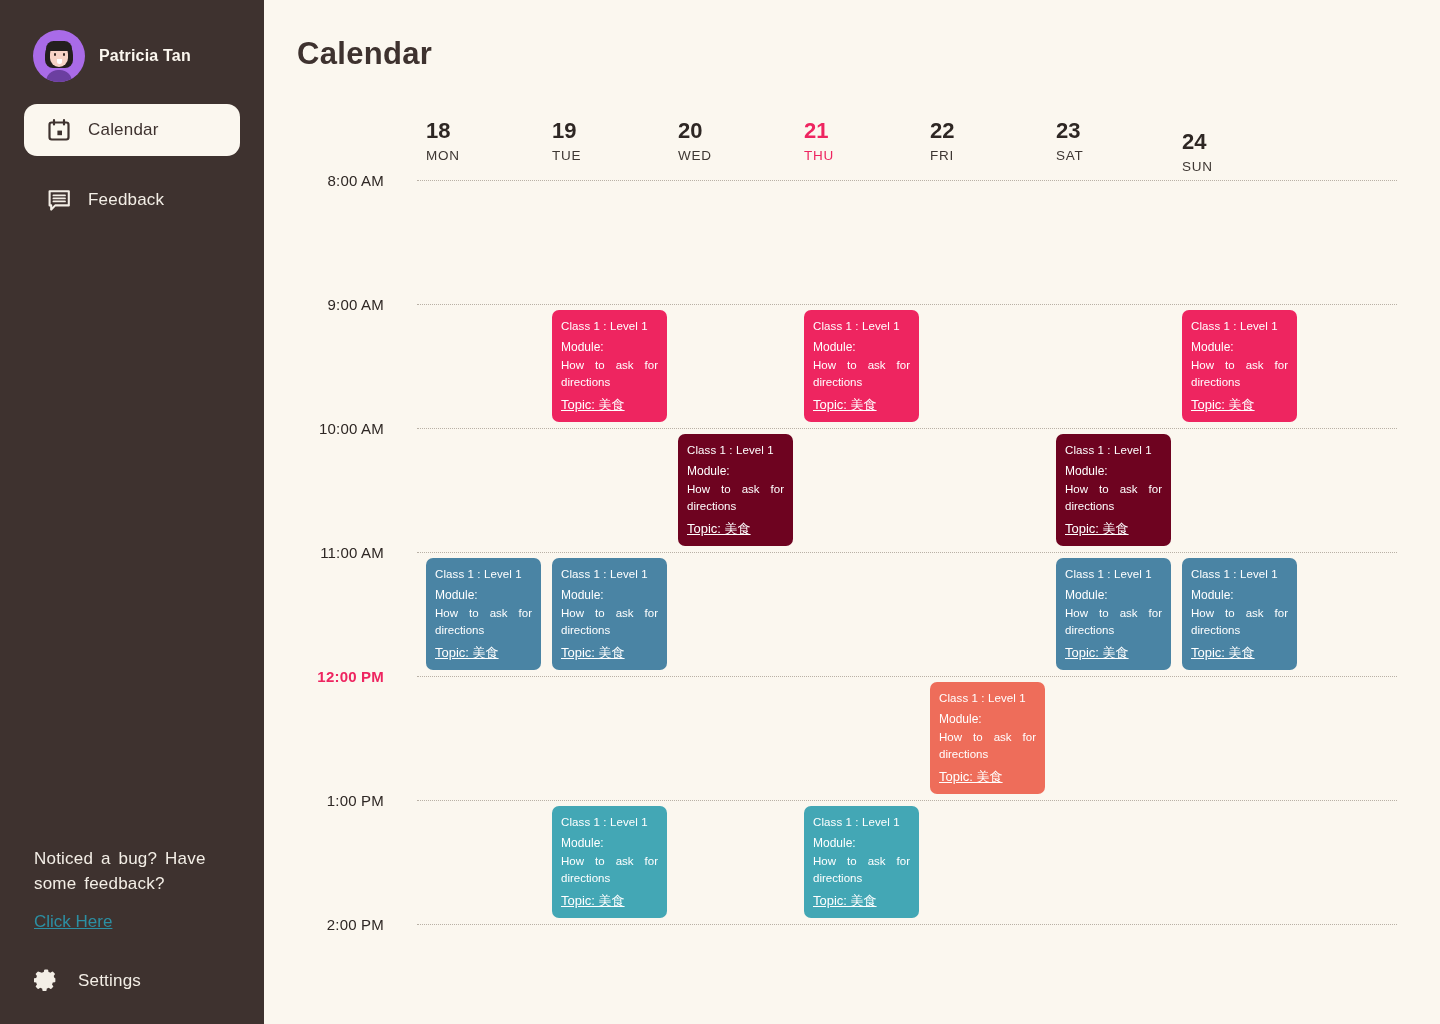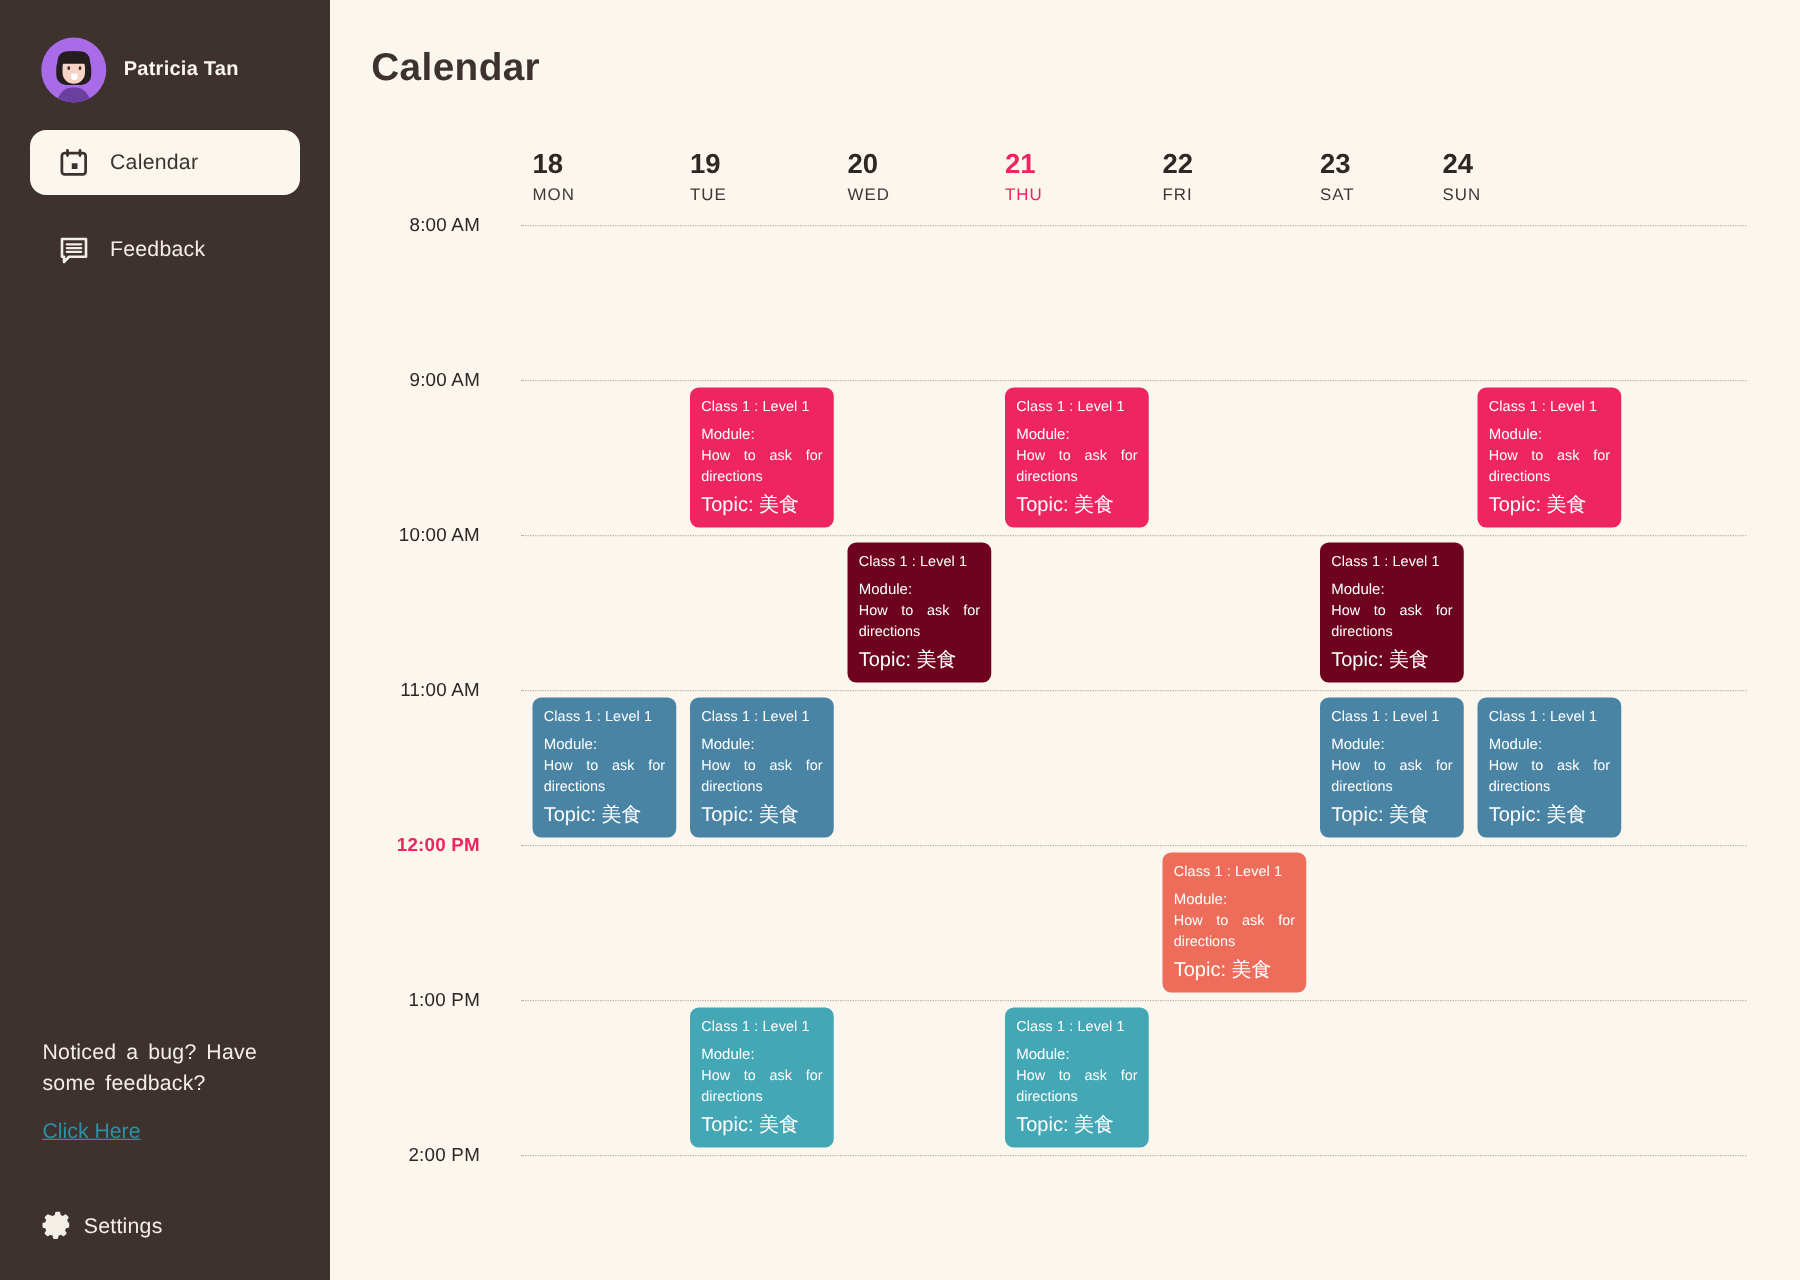--- a/index.html
+++ b/index.html
@@ -71,21 +71,21 @@
   .side-bottom { position: absolute; left: 0; bottom: 0; width: 264px; padding: 0 34px 30px; }
   .bug-text {
     color: #F3EEE6; font-size: 17px; line-height: 25px;
     letter-spacing: .2px; word-spacing: 3px;
   }
   .bug-link {
     display: inline-block; margin-top: 16px;
     color: #2C8FA3; font-size: 17px; text-decoration: underline; cursor: pointer;
   }
   .settings-row {
-    display: flex; align-items: center; gap: 7px; margin-top: 53px; cursor: pointer;
+    display: flex; align-items: center; gap: 18px; margin-top: 36px; cursor: pointer;
   }
   .settings-label { color: #F3EEE6; font-size: 17px; letter-spacing: .2px; }
 
   
   .main { flex: 1; position: relative; background: #FBF7EF; height: 1024px; }
   .page-title {
     position: absolute; left: 33px; top: 36px;
     font-size: 31px; font-weight: 700; color: #3E322F; letter-spacing: .3px;
   }
 
@@ -113,21 +113,21 @@
   .event {
     position: absolute;
     border-radius: 7px;
     padding: 9px 9px 8px 9px;
     color: #FFFFFF;
     overflow: hidden;
   }
   .ev-title { font-size: 11.5px; font-weight: 400; letter-spacing: .1px; line-height: 14px; }
   .ev-module { font-size: 12px; line-height: 17.5px; margin-top: 6px; }
   .ev-mod-body { font-size: 11.5px; line-height: 17.5px; text-align: justify; }
-  .ev-topic { font-size: 16px; line-height: 17.5px; margin-top: 4px; }
+  .ev-topic { font-size: 13px; line-height: 17.5px; margin-top: 4px; text-decoration: underline; }
 </style>
 </head>
 <body>
 
 <div class="app">
 
   <aside class="sidebar">
 
     <div class="profile">
       <div class="avatar">
@@ -223,21 +223,21 @@
           <div class="dow">THU</div>
         </div>
         <div class="dayhead" style="left: 666px;">
           <div class="num">22</div>
           <div class="dow">FRI</div>
         </div>
         <div class="dayhead" style="left: 792px;">
           <div class="num">23</div>
           <div class="dow">SAT</div>
         </div>
-        <div class="dayhead" style="left: 890px;">
+        <div class="dayhead" style="left: 918px; margin-top: 11px;">
           <div class="num">24</div>
           <div class="dow">SUN</div>
         </div>
         <div class="event" style="left: 288px; top: 310px; width: 115px; height: 112px; background: rgb(238, 37, 96);">
           <div class="ev-title">Class 1 : Level 1</div>
           <div class="ev-module">Module:</div>
           <div class="ev-mod-body">How to ask for directions</div>
           <div class="ev-topic">Topic: 美食</div>
         </div>
         <div class="event" style="left: 540px; top: 310px; width: 115px; height: 112px; background: rgb(238, 37, 96);">

